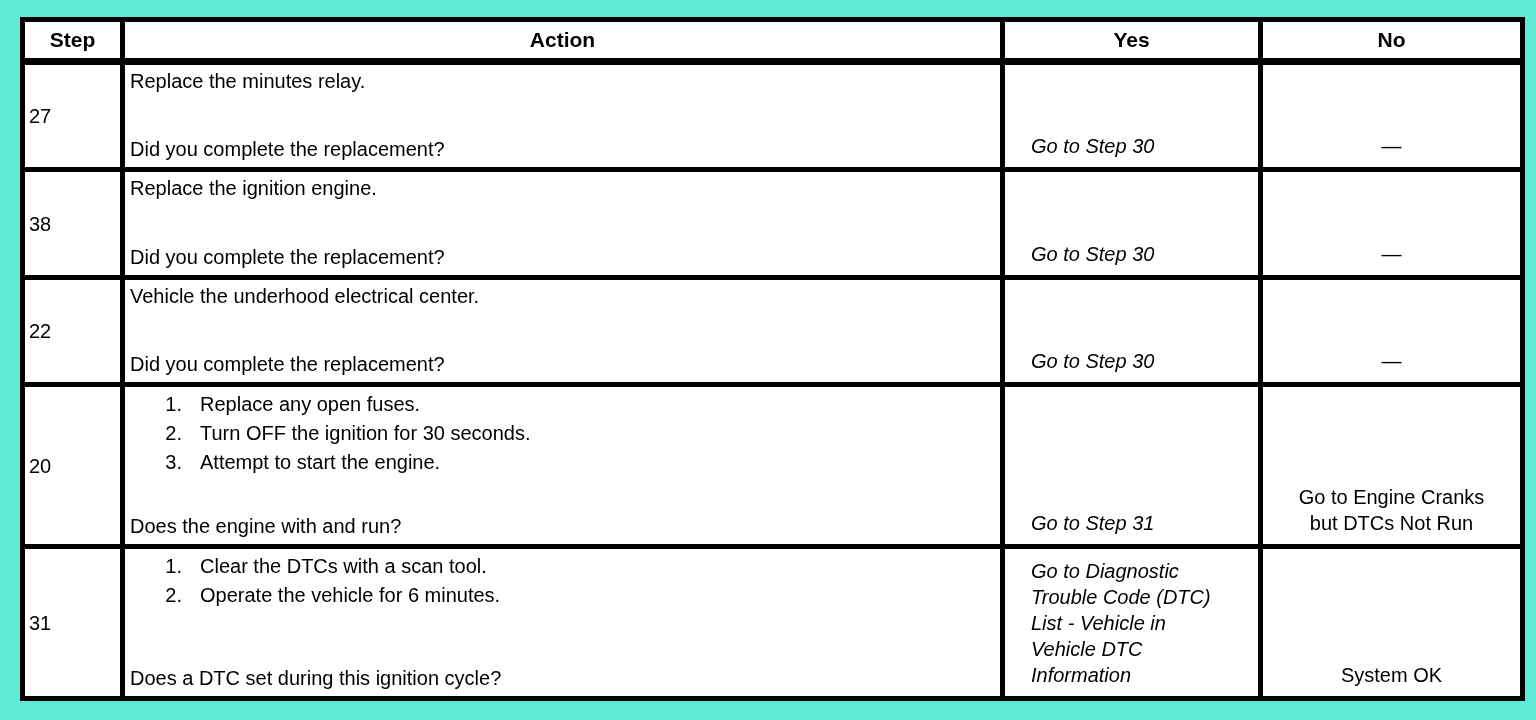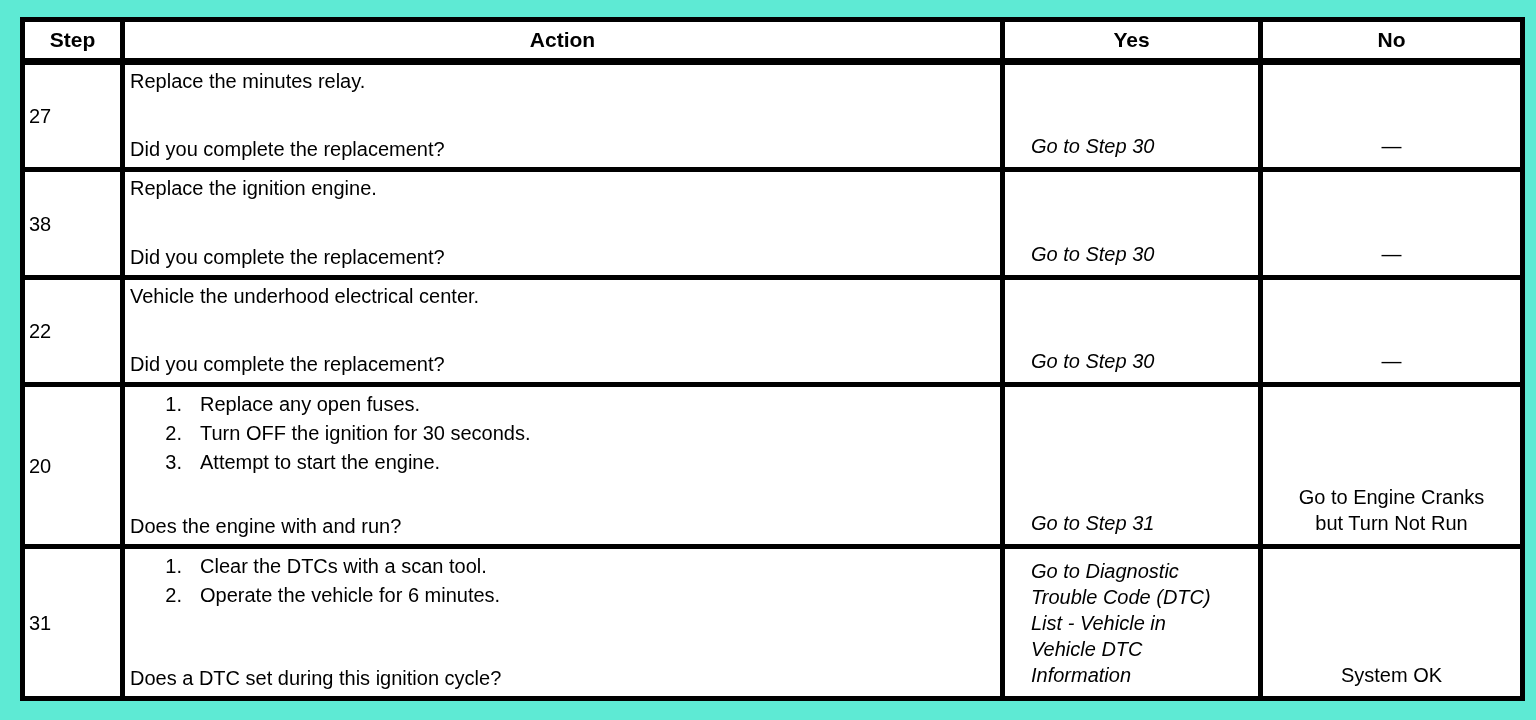--- a/index.html
+++ b/index.html
@@ -148,21 +148,21 @@
                 <span class="txt">Turn OFF the ignition for 30 seconds.</span>
               </div>
               <div class="oli">
                 <span class="num">3.</span>
                 <span class="txt">Attempt to start the engine.</span>
               </div>
             </div>
             <div class="question">Does the engine with and run?</div>
           </td>
           <td class="yes-cell">Go to Step 31</td>
-          <td class="no-cell">Go to Engine Cranks but Turn Not Run</td>
+          <td class="no-cell">Go to Engine Cranks but DTCs Not Run</td>
         </tr>
         <tr>
           <td class="step-cell">31</td>
           <td class="action-cell">
             <div class="olist">
               <div class="oli">
                 <span class="num">1.</span>
                 <span class="txt">Clear the DTCs with a scan tool.</span>
               </div>
               <div class="oli">

